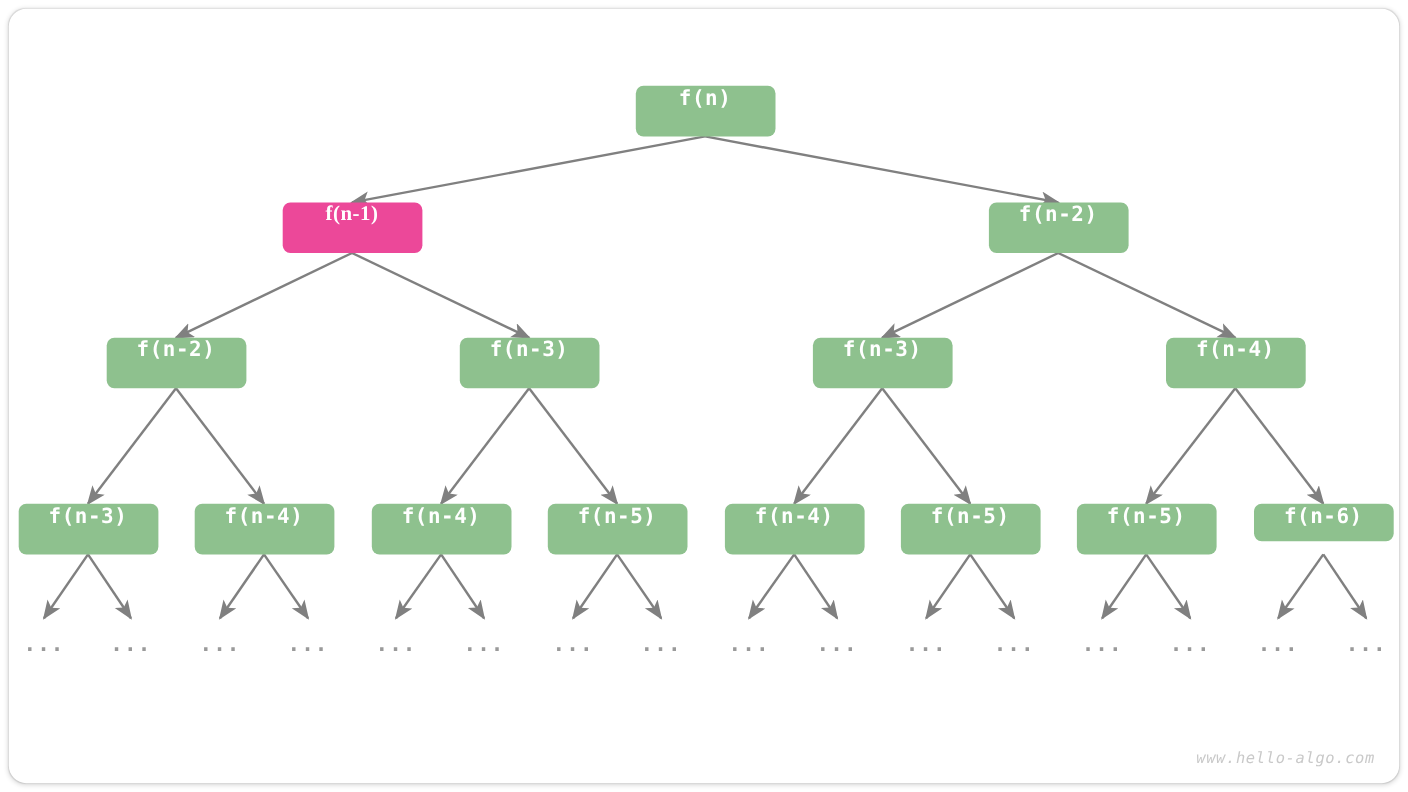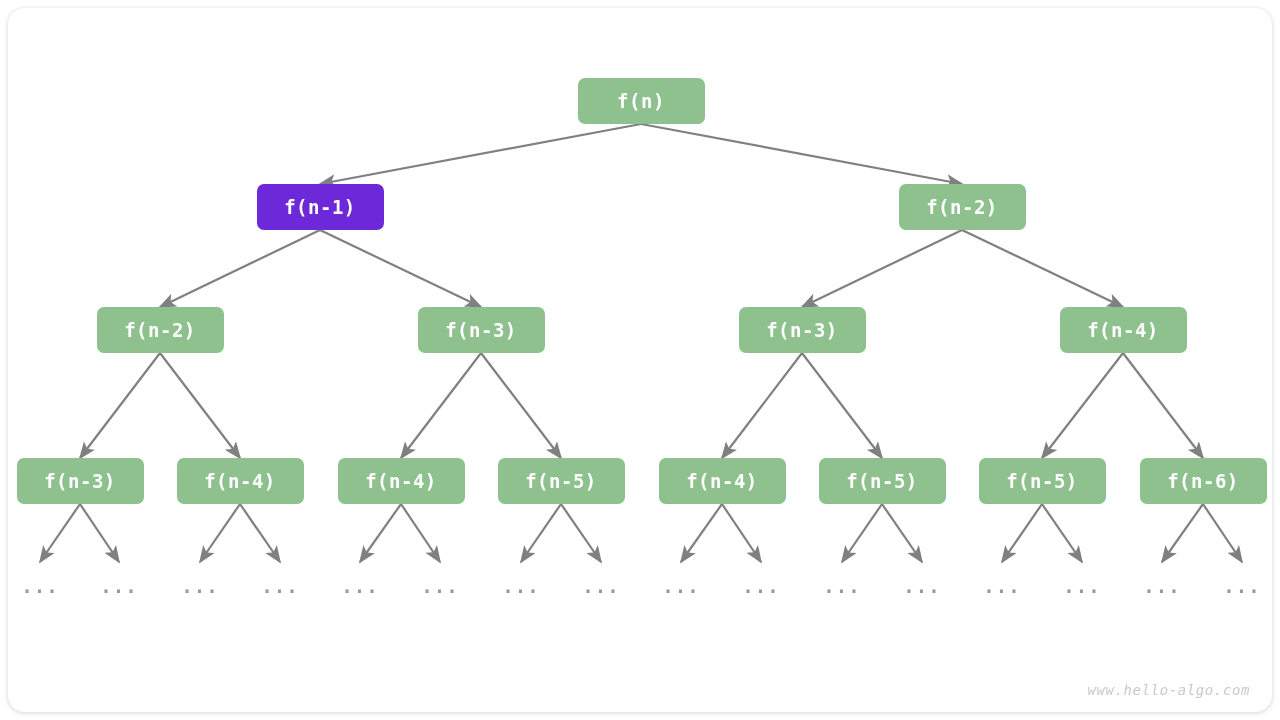--- a/index.html
+++ b/index.html
@@ -39,21 +39,21 @@
     height: 720px;
     pointer-events: none;
   }
 
   .node {
     position: absolute;
     background: #8ec18e;
     border-radius: 7px;
     color: #ffffff;
     display: flex;
-    align-items: center;
+    align-items: flex-start;
     justify-content: center;
     font-family: "DejaVu Sans Mono", monospace;
     font-size: 19px;
     font-weight: bold;
     letter-spacing: 0.5px;
     box-sizing: border-box;
     white-space: nowrap;
   }
 
   .ellipsis {
@@ -125,21 +125,21 @@
         <line x1="1042" y1="504" x2="1082" y2="562" stroke="#808080" stroke-width="2.2" marker-end="url(#arrowhead)"></line>
         <line x1="1203" y1="504" x2="1162" y2="562" stroke="#808080" stroke-width="2.2" marker-end="url(#arrowhead)"></line>
         <line x1="1203" y1="504" x2="1242" y2="562" stroke="#808080" stroke-width="2.2" marker-end="url(#arrowhead)"></line>
       </g>
   </svg>
 
   <div id="node-layer">
       <div class="node" style="left: 577.5px; top: 78px; width: 127px; height: 46px; background: rgb(142, 193, 142); color: rgb(255, 255, 255);">
         <span>f(n)</span>
       </div>
-      <div class="node" style="left: 256.5px; top: 184px; width: 127px; height: 46px; background: #6d28d9; color: rgb(255, 255, 255);">
+      <div class="node" style="left: 256.5px; top: 184px; width: 127px; height: 46px; background: #ec4899; color: rgb(255, 255, 255); font-family: Liberation Serif, serif;">
         <span>f(n-1)</span>
       </div>
       <div class="node" style="left: 898.5px; top: 184px; width: 127px; height: 46px; background: rgb(142, 193, 142); color: rgb(255, 255, 255);">
         <span>f(n-2)</span>
       </div>
       <div class="node" style="left: 96.5px; top: 307px; width: 127px; height: 46px; background: rgb(142, 193, 142); color: rgb(255, 255, 255);">
         <span>f(n-2)</span>
       </div>
       <div class="node" style="left: 417.5px; top: 307px; width: 127px; height: 46px; background: rgb(142, 193, 142); color: rgb(255, 255, 255);">
         <span>f(n-3)</span>
@@ -164,21 +164,21 @@
       </div>
       <div class="node" style="left: 658.5px; top: 458px; width: 127px; height: 46px; background: rgb(142, 193, 142); color: rgb(255, 255, 255);">
         <span>f(n-4)</span>
       </div>
       <div class="node" style="left: 818.5px; top: 458px; width: 127px; height: 46px; background: rgb(142, 193, 142); color: rgb(255, 255, 255);">
         <span>f(n-5)</span>
       </div>
       <div class="node" style="left: 978.5px; top: 458px; width: 127px; height: 46px; background: rgb(142, 193, 142); color: rgb(255, 255, 255);">
         <span>f(n-5)</span>
       </div>
-      <div class="node" style="left: 1139.5px; top: 458px; width: 127px; height: 46px; background: rgb(142, 193, 142); color: rgb(255, 255, 255);">
+      <div class="node" style="left: 1139.5px; top: 458px; width: 127px; height: 34px; background: rgb(142, 193, 142); color: rgb(255, 255, 255);">
         <span>f(n-6)</span>
       </div>
     </div>
   <div id="ellipsis-layer">
       <div class="ellipsis" style="left: 40px; top: 586px; color: rgb(154, 154, 154);">...</div>
       <div class="ellipsis" style="left: 119px; top: 586px; color: rgb(154, 154, 154);">...</div>
       <div class="ellipsis" style="left: 200px; top: 586px; color: rgb(154, 154, 154);">...</div>
       <div class="ellipsis" style="left: 280px; top: 586px; color: rgb(154, 154, 154);">...</div>
       <div class="ellipsis" style="left: 360px; top: 586px; color: rgb(154, 154, 154);">...</div>
       <div class="ellipsis" style="left: 440px; top: 586px; color: rgb(154, 154, 154);">...</div>

